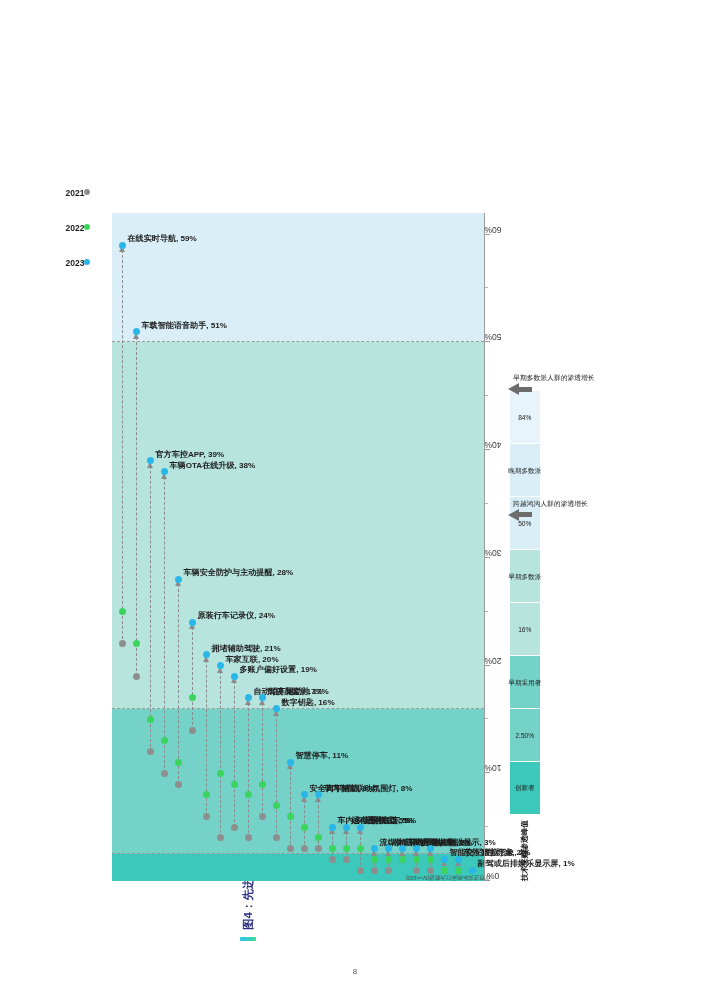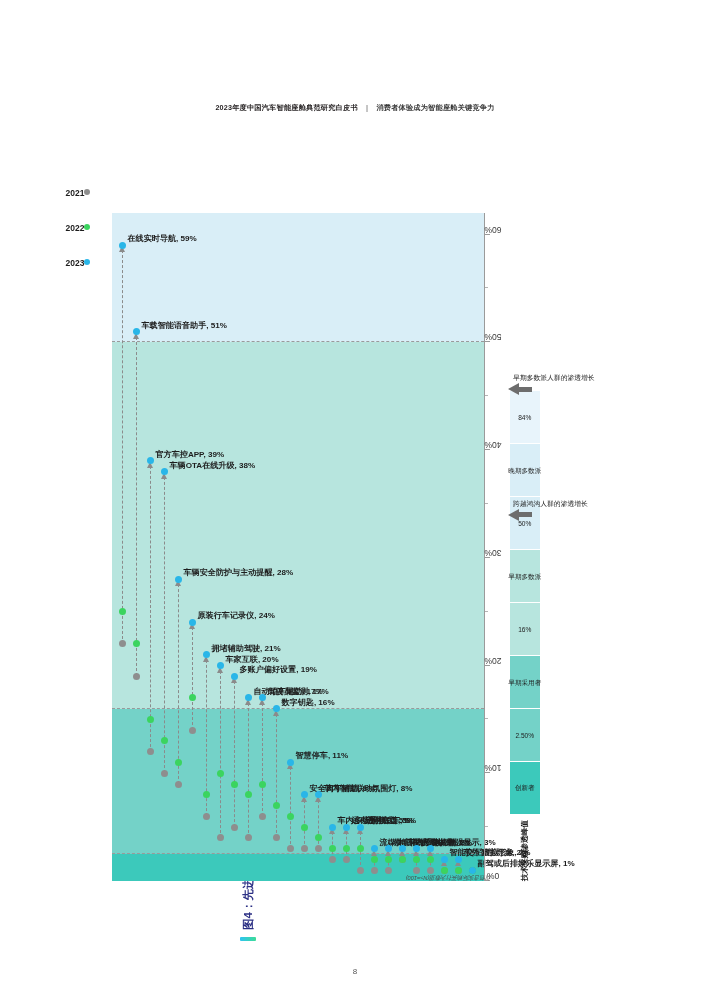--- a/index.html
+++ b/index.html
@@ -117,25 +117,20 @@
   .growth .up:after{
     content:"";position:absolute;left:-2.5px;top:11px;width:5px;height:13px;background:#6d6d6d;
   }
   .growth .gt{font-size:6.8px;color:#1d1d1d;line-height:1.2;white-space:nowrap;}
 </style>
 </head>
 <body>
 
 <div class="page">
 
-  <div class="hdr">
-    <span>2023年度中国汽车智能座舱典范研究白皮书</span>
-    <span class="sep">|</span>
-    <span class="sub">消费者体验成为智能座舱关键竞争力</span>
-  </div>
 
   <div class="pageno">8</div>
 
   <div class="fig-rot">
 
     <div class="fig-title">
       <span class="bar"></span>
       <span>图4：先进技术配置渗透趋势</span>
     </div>
 

